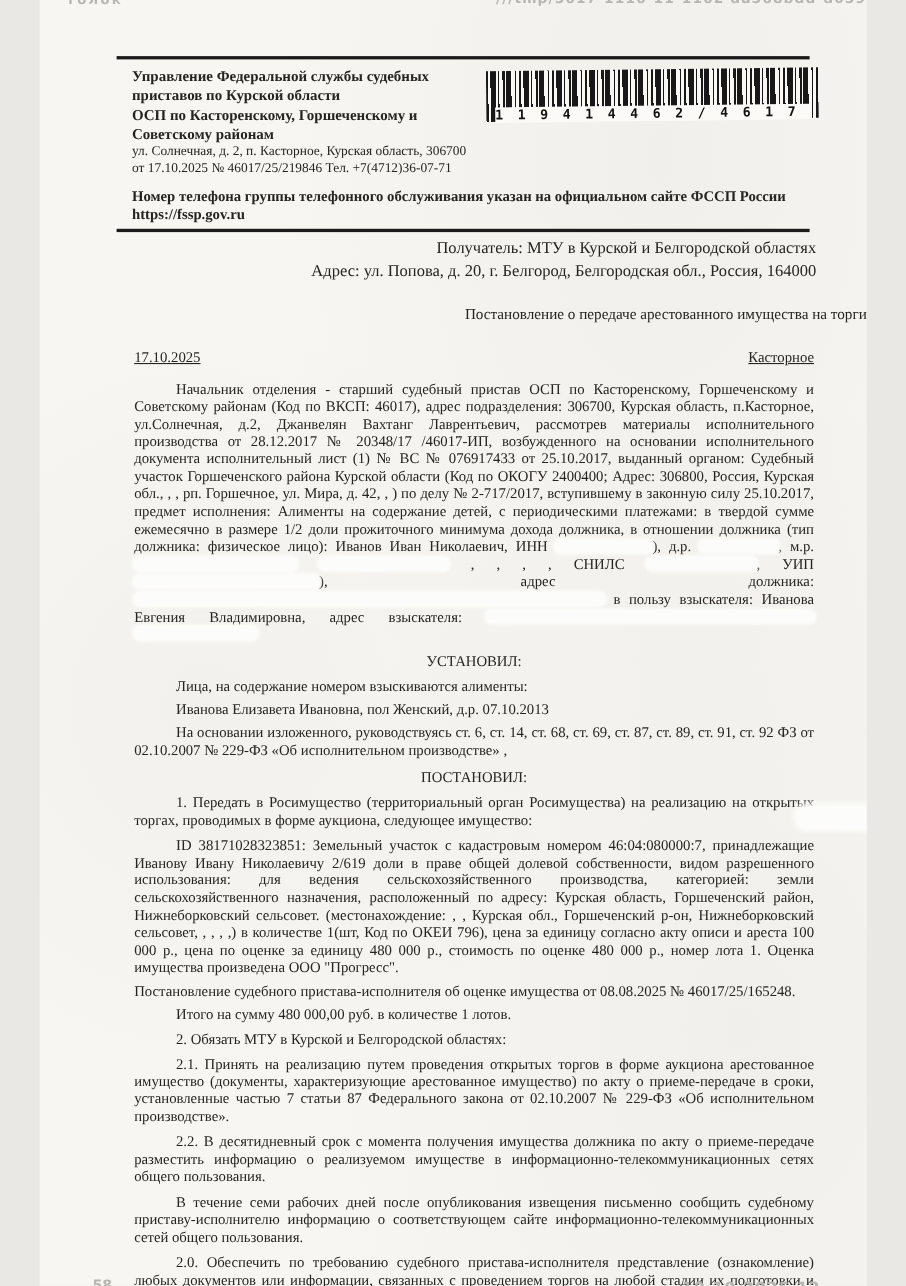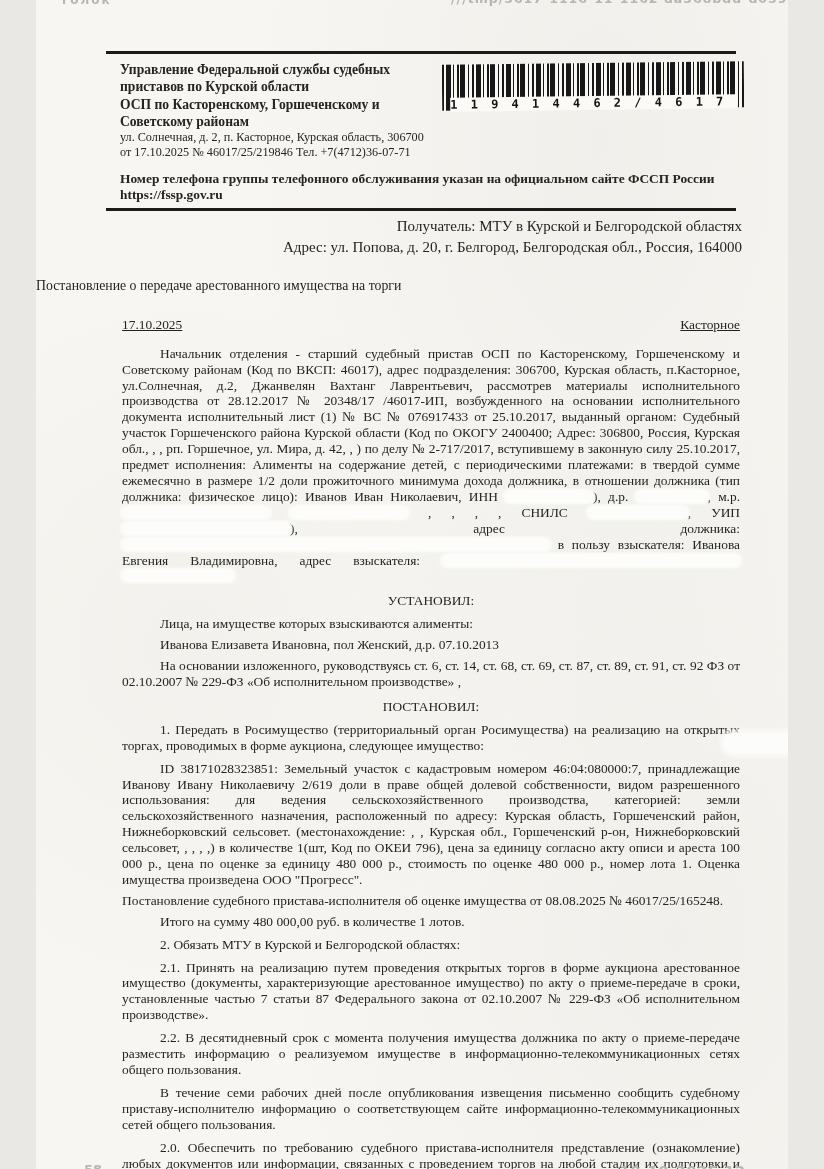--- a/index.html
+++ b/index.html
@@ -39,21 +39,21 @@
   }
   .barcode-digits {
     position:relative; margin:-13px 8px 0; background:#fbfaf7;
     text-align:center; font-family:"DejaVu Sans Mono", monospace;
     font-size:12px; font-weight:bold; letter-spacing:3px; color:#131313;
     white-space:nowrap; overflow:hidden;
   }
   .notice { margin:11px 44px 0 84px; font-weight:bold; font-size:13.4px; }
   .notice + .notice { margin-top:21px; }
   .recipient { text-align:right; margin:5px 46px 0 200px; font-size:15px; line-height:1.35; }
-  .doc-title { text-align:left; margin-top:21px; font-size:13.8px; }
+  .doc-title { text-align:right; margin-top:21px; font-size:13.8px; }
   .date-row { display:flex; justify-content:space-between; margin:23px 48px 0 86px; font-size:13.4px;text-decoration:underline; }
   .body { margin:13px 48px 0 86px; font-size:13.4px; line-height:15.9px; text-align:justify; }
   .body p { margin:0 0 7px; text-indent:38px; }
   .body p.noindent { text-indent:0; margin-bottom:5px; }
   .body p.tight { margin-bottom:5px; }
   .heading { text-align:center; text-indent:0 !important; margin:9px 0 7px !important; }
   .redact {
     display:inline-block; height:11px; border-radius:5px;
     background:#fcfcfa; box-shadow:0 0 3px 2px rgba(253,253,251,0.95);
     position:relative; top:1px;
@@ -99,21 +99,21 @@
 
   <div class="date-row">
     <span>17.10.2025</span>
     <span>Касторное</span>
   </div>
 
   <div class="body">
     <p>Начальник отделения - старший судебный пристав ОСП по Касторенскому, Горшеченскому и Советскому районам (Код по ВКСП: 46017), адрес подразделения: 306700, Курская область, п.Касторное, ул.Солнечная, д.2, Джанвелян Вахтанг Лаврентьевич, рассмотрев материалы исполнительного производства от 28.12.2017 № 20348/17 /46017-ИП, возбужденного на основании исполнительного документа исполнительный лист (1) № ВС № 076917433 от 25.10.2017, выданный органом: Судебный участок Горшеченского района Курской области (Код по ОКОГУ 2400400; Адрес: 306800, Россия, Курская обл., , , рп. Горшечное, ул. Мира, д. 42, , ) по делу № 2-717/2017, вступившему в законную силу 25.10.2017, предмет исполнения: Алименты на содержание детей, с периодическими платежами: в твердой сумме ежемесячно в размере 1/2 доли прожиточного минимума дохода должника, в отношении должника (тип должника: физическое лицо): Иванов Иван Николаевич, ИНН <span class="redact" style="width: 88px;"></span>), д.р. <span class="redact" style="width: 72px;"></span>, м.р. <span class="redact" style="width: 148px;"></span> <span class="redact" style="width: 118px;"></span> , , , , СНИЛС <span class="redact" style="width: 100px;"></span>, УИП <span class="redact" style="width: 168px;"></span>), адрес должника: <span class="redact" style="width: 428px;"></span> в пользу взыскателя: Иванова Евгения Владимировна, адрес взыскателя: <span class="redact" style="width: 298px;"></span> <span class="redact" style="width: 112px;"></span></p>
 
     <p class="heading">УСТАНОВИЛ:</p>
-    <p class="tight">Лица, на имуществе которых взыскиваются алименты:</p>
+    <p class="tight">Лица, на содержание номером взыскиваются алименты:</p>
     <p class="tight">Иванова Елизавета Ивановна, пол Женский, д.р. 07.10.2013</p>
     <p class="tight">На основании изложенного, руководствуясь ст. 6, ст. 14, ст. 68, ст. 69, ст. 87, ст. 89, ст. 91, ст. 92 ФЗ от 02.10.2007 № 229-ФЗ «Об исполнительном производстве» ,</p>
 
     <p class="heading">ПОСТАНОВИЛ:</p>
     <p>1. Передать в Росимущество (территориальный орган Росимущества) на реализацию на открытых торгах, проводимых в форме аукциона, следующее имущество:</p>
     <p class="tight">ID 38171028323851: Земельный участок с кадастровым номером 46:04:080000:7, принадлежащие Иванову Ивану Николаевичу 2/619 доли в праве общей долевой собственности, видом разрешенного использования: для ведения сельскохозяйственного производства, категорией: земли сельскохозяйственного назначения, расположенный по адресу: Курская область, Горшеченский район, Нижнеборковский сельсовет. (местонахождение: , , Курская обл., Горшеченский р-он, Нижнеборковский сельсовет, , , , ,) в количестве 1(шт, Код по ОКЕИ 796), цена за единицу согласно акту описи и ареста 100 000 р., цена по оценке за единицу 480 000 р., стоимость по оценке 480 000 р., номер лота 1. Оценка имущества произведена ООО "Прогресс".</p>
     <p class="noindent">Постановление судебного пристава-исполнителя об оценке имущества от 08.08.2025 № 46017/25/165248.</p>
     <p>Итого на сумму 480 000,00 руб. в количестве 1 лотов.</p>
     <p>2. Обязать МТУ в Курской и Белгородской областях:</p>
     <p>2.1. Принять на реализацию путем проведения открытых торгов в форме аукциона арестованное имущество (документы, характеризующие арестованное имущество) по акту о приеме-передаче в сроки, установленные частью 7 статьи 87 Федерального закона от 02.10.2007 № 229-ФЗ «Об исполнительном производстве».</p>

